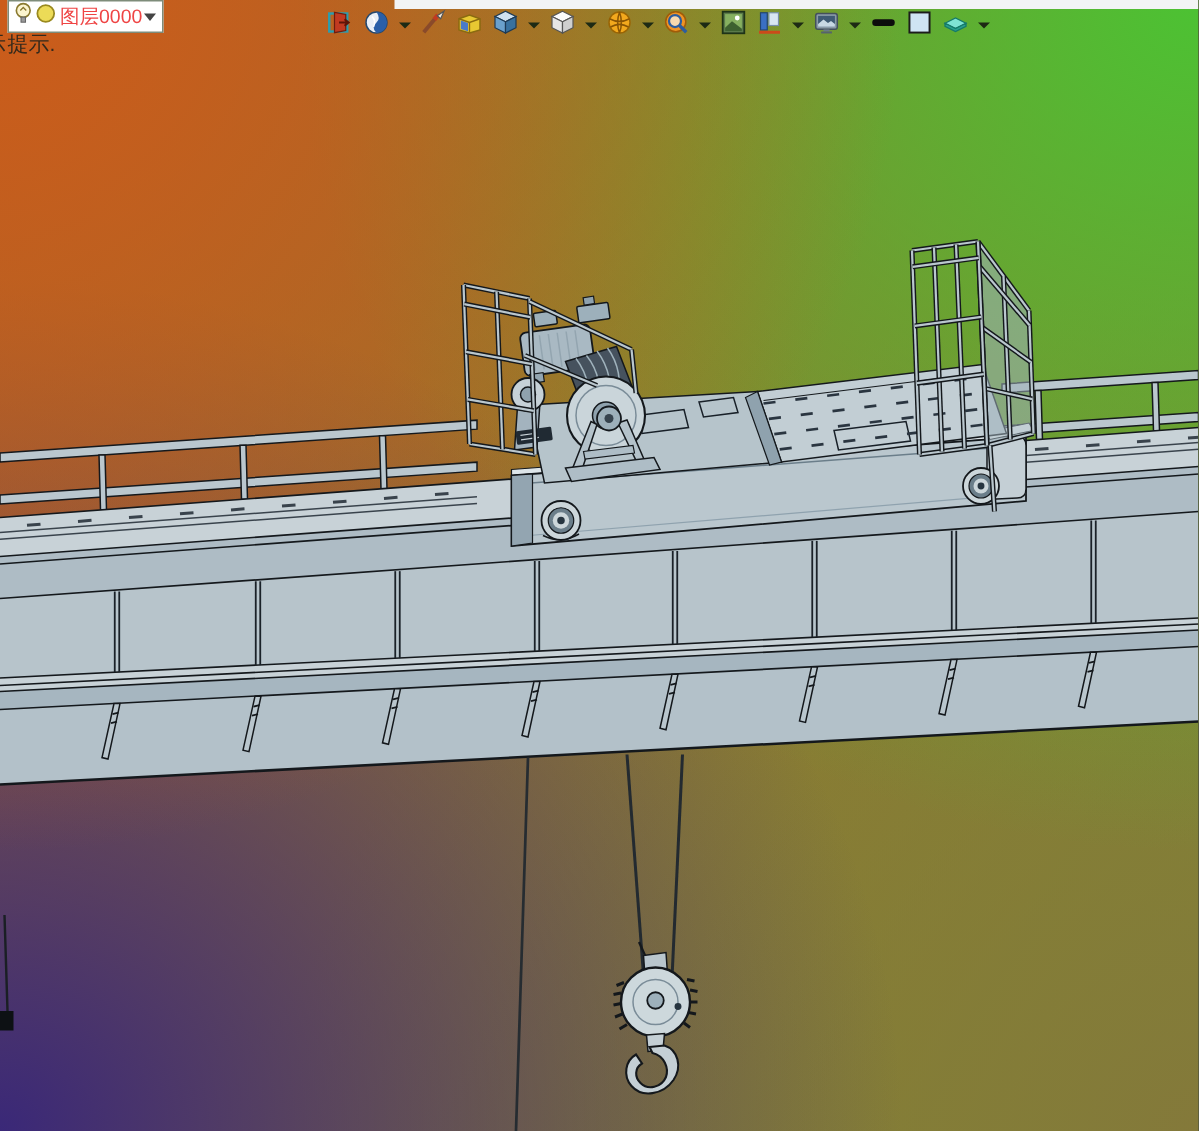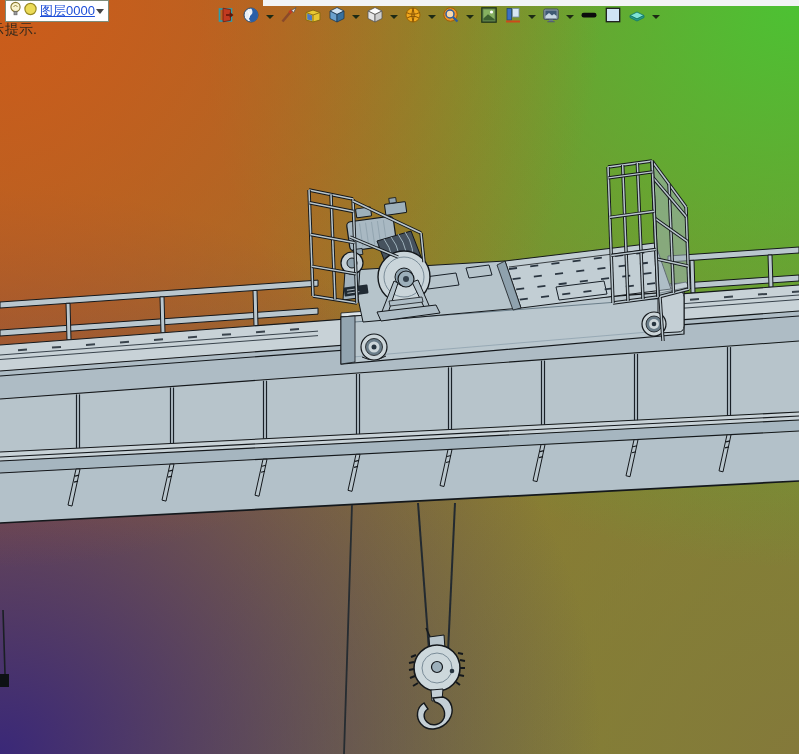--- a/index.html
+++ b/index.html
@@ -14,21 +14,21 @@
       linear-gradient(120deg,#a8622a,#7d8c32);
   }
   #topstrip{position:absolute;left:263px;top:0;width:536px;height:6px;background:#f2f4f5;}
   #hint{position:absolute;left:0;top:21px;font-size:14px;color:#33291c;white-space:nowrap;}
   #hint .clip{display:inline-block;width:5px;overflow:hidden;vertical-align:bottom;}
   #hint .clip i{font-style:normal;display:inline-block;margin-left:-10px;}
   #toolbar{position:absolute;left:217px;top:5px;height:24px;display:flex;align-items:center;gap:4px;}
   .tool{width:20px;height:22px;display:flex;align-items:center;justify-content:center;cursor:pointer;}
   .dd{width:0;height:0;border-left:4px solid transparent;border-right:4px solid transparent;border-top:4px solid #1d2a14;margin:0 1px;cursor:pointer;}
   #layer-combo{display:flex;align-items:center;background:#fff;border:1px solid #7e8c7a;height:22px;width:104px;margin-left:5px;padding:0 2px;box-sizing:border-box;cursor:pointer;}
-  #layer-combo .txt{font-size:13px;color:#1d4ed8;margin-left:2px;flex:1;text-decoration:underline;}
+  #layer-combo .txt{font-size:13px;color:#ef4444;margin-left:2px;flex:1;}
   #layer-combo .arr{width:0;height:0;border-left:4px solid transparent;border-right:4px solid transparent;border-top:5px solid #444;margin-right:2px;}
   #viewport{position:absolute;left:0;top:0;}
 </style>
 </head>
 <body>
 
 <div id="stage" style="--bg-tl: #cc5c1a; --bg-tr: #4cc233; --bg-bl: #3a2878; --bg-br: #84793a;">
   <div id="topstrip"></div>
   <div id="hint"><span class="clip"><i>示</i></span><span>提示.</span></div>
 

